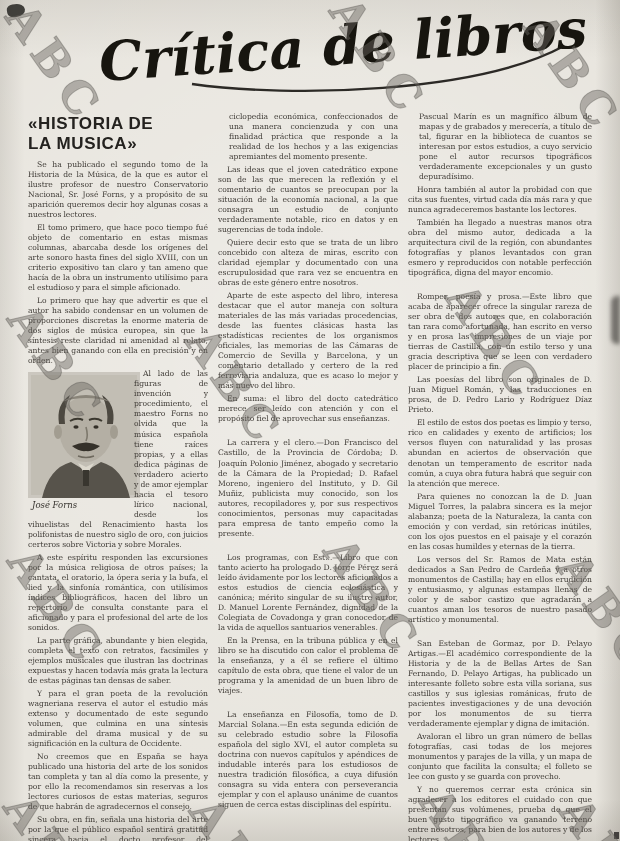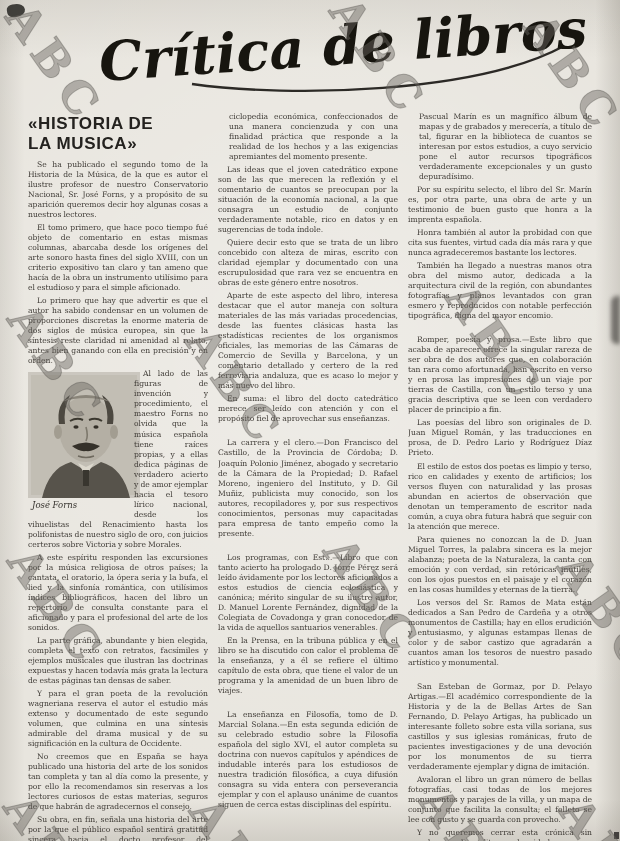--- a/index.html
+++ b/index.html
@@ -129,21 +129,20 @@
     <p>En suma: el libro del docto catedrático merece ser leído con atención y con el propósito fiel de aprovechar sus enseñanzas.</p>
     <p class="rs">La carrera y el clero.—Don Francisco del Castillo, de la Provincia de Córdoba; D. Joaquín Polonio Jiménez, abogado y secretario de la Cámara de la Propiedad; D. Rafael Moreno, ingeniero del Instituto, y D. Gil Muñiz, publicista muy conocido, son los autores, recopiladores y, por sus respectivos conocimientos, personas muy capacitadas para empresa de tanto empeño como la presente.</p>
     <p class="rs">Los programas, con Est...—Libro que con tanto acierto ha prologado D. Jorge Pérez será leído ávidamente por los lectores aficionados a estos estudios de ciencia eclesiástica y canónica; mérito singular de su ilustre autor, D. Manuel Lorente Fernández, dignidad de la Colegiata de Covadonga y gran conocedor de la vida de aquellos santuarios venerables.</p>
     <p>En la Prensa, en la tribuna pública y en el libro se ha discutido con calor el problema de la enseñanza, y a él se refiere el último capítulo de esta obra, que tiene el valor de un programa y la amenidad de un buen libro de viajes.</p>
     <p class="rs">La enseñanza en Filosofía, tomo de D. Marcial Solana.—En esta segunda edición de su celebrado estudio sobre la Filosofía española del siglo XVI, el autor completa su doctrina con nuevos capítulos y apéndices de indudable interés para los estudiosos de nuestra tradición filosófica, a cuya difusión consagra su vida entera con perseverancia ejemplar y con el aplauso unánime de cuantos siguen de cerca estas disciplinas del espíritu.</p>
 
   </div>
 
   <div class="col col-right">
     <p class="cont">Pascual Marín es un magnífico álbum de mapas y de grabados y merecería, a título de tal, figurar en la biblioteca de cuantos se interesan por estos estudios, a cuyo servicio pone el autor recursos tipográficos verdaderamente excepcionales y un gusto depuradísimo.</p>
-    <p>Por su espíritu selecto, el libro del Sr. Marín es, por otra parte, una obra de arte y un testimonio de buen gusto que honra a la imprenta española.</p>
     <p>Honra también al autor la probidad con que cita sus fuentes, virtud cada día más rara y que nunca agradeceremos bastante los lectores.</p>
     <p>También ha llegado a nuestras manos otra obra del mismo autor, dedicada a la arquitectura civil de la región, con abundantes fotografías y planos levantados con gran esmero y reproducidos con notable perfección tipográfica, digna del mayor encomio.</p>
     <p class="rs">Romper, poesía y prosa.—Este libro que acaba de aparecer ofrece la singular rareza de ser obra de dos autores que, en colaboración tan rara como afortunada, han escrito en verso y en prosa las impresiones de un viaje por tierras de Castilla, con un estilo terso y una gracia descriptiva que se leen con verdadero placer de principio a fin.</p>
     <p>Las poesías del libro son originales de D. Juan Miguel Román, y las traducciones en prosa, de D. Pedro Lario y Rodríguez Díaz Prieto.</p>
     <p>El estilo de estos dos poetas es limpio y terso, rico en calidades y exento de artificios; los versos fluyen con naturalidad y las prosas abundan en aciertos de observación que denotan un temperamento de escritor nada común, a cuya obra futura habrá que seguir con la atención que merece.</p>
     <p>Para quienes no conozcan la de D. Juan Miguel Torres, la palabra sincera es la mejor alabanza; poeta de la Naturaleza, la canta con emoción y con verdad, sin retóricas inútiles, con los ojos puestos en el paisaje y el corazón en las cosas humildes y eternas de la tierra.</p>
     <p>Los versos del Sr. Ramos de Mata están dedicados a San Pedro de Cardeña y a otros monumentos de Castilla; hay en ellos erudición y entusiasmo, y algunas estampas llenas de color y de sabor castizo que agradarán a cuantos aman los tesoros de nuestro pasado artístico y monumental.</p>
     <p class="rs">San Esteban de Gormaz, por D. Pelayo Artigas.—El académico correspondiente de la Historia y de la de Bellas Artes de San Fernando, D. Pelayo Artigas, ha publicado un interesante folleto sobre esta villa soriana, sus castillos y sus iglesias románicas, fruto de pacientes investigaciones y de una devoción por los monumentos de su tierra verdaderamente ejemplar y digna de imitación.</p>
     <p>Avaloran el libro un gran número de bellas fotografías, casi todas de los mejores monumentos y parajes de la villa, y un mapa de conjunto que facilita la consulta; el folleto se lee con gusto y se guarda con provecho.</p>
     <p>Y no queremos cerrar esta crónica sin agradecer a los editores el cuidado con que presentan sus volúmenes, prueba de que el buen gusto tipográfico va ganando terreno entre nosotros, para bien de los autores y de los lectores.</p>

